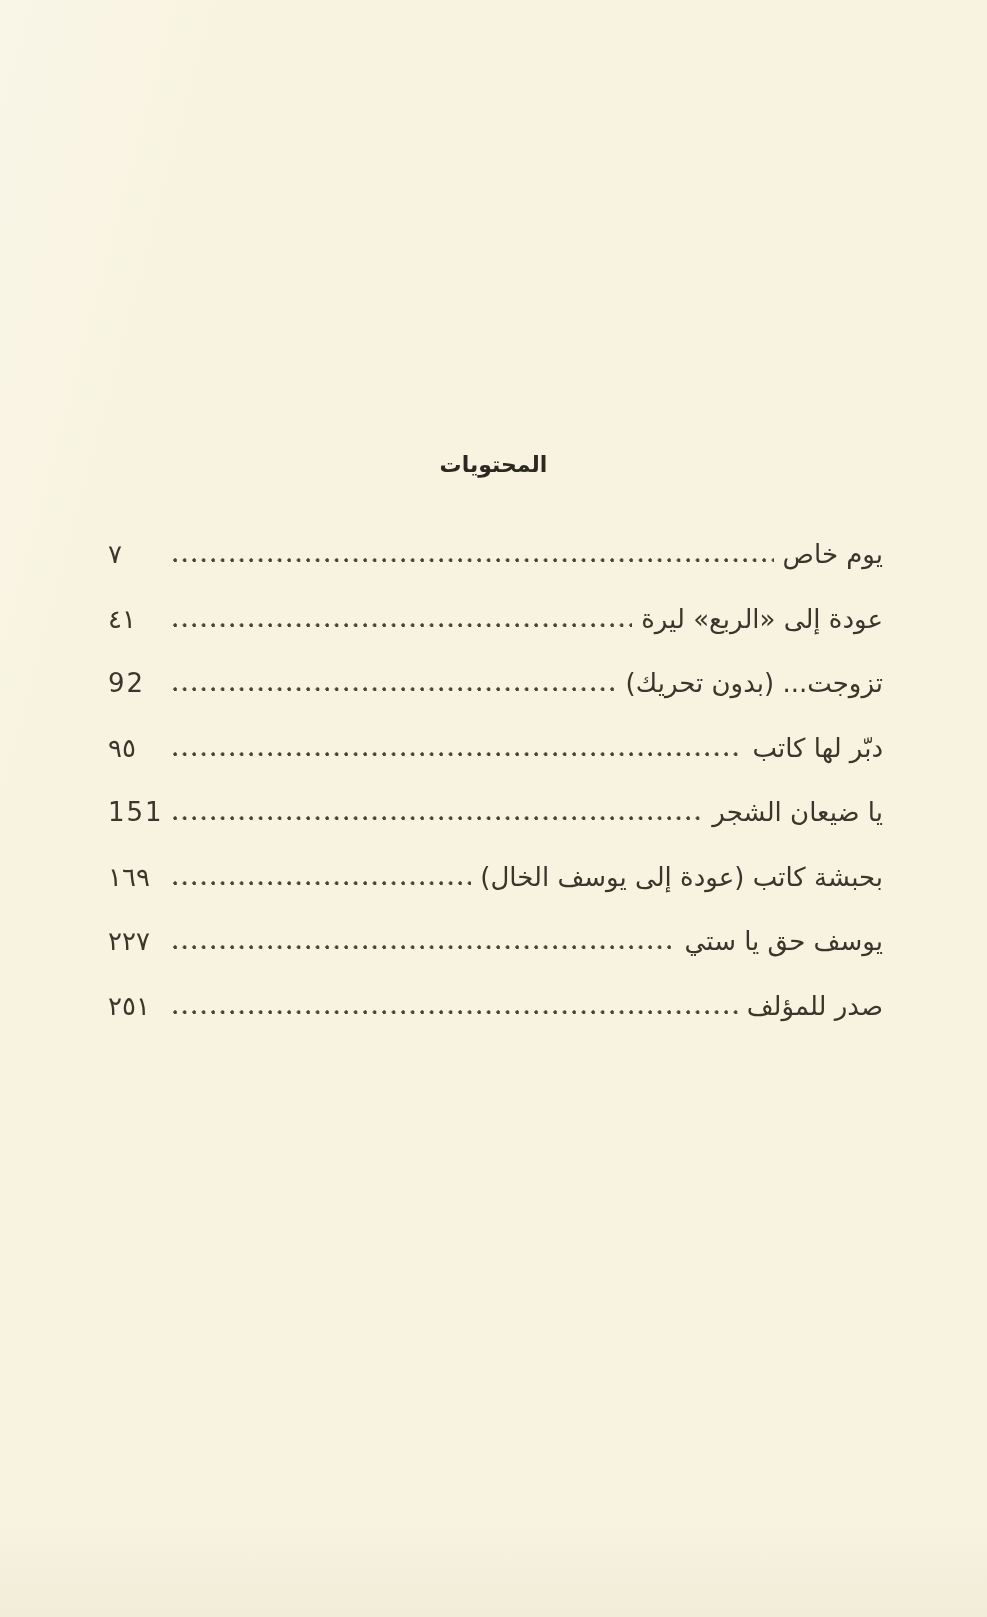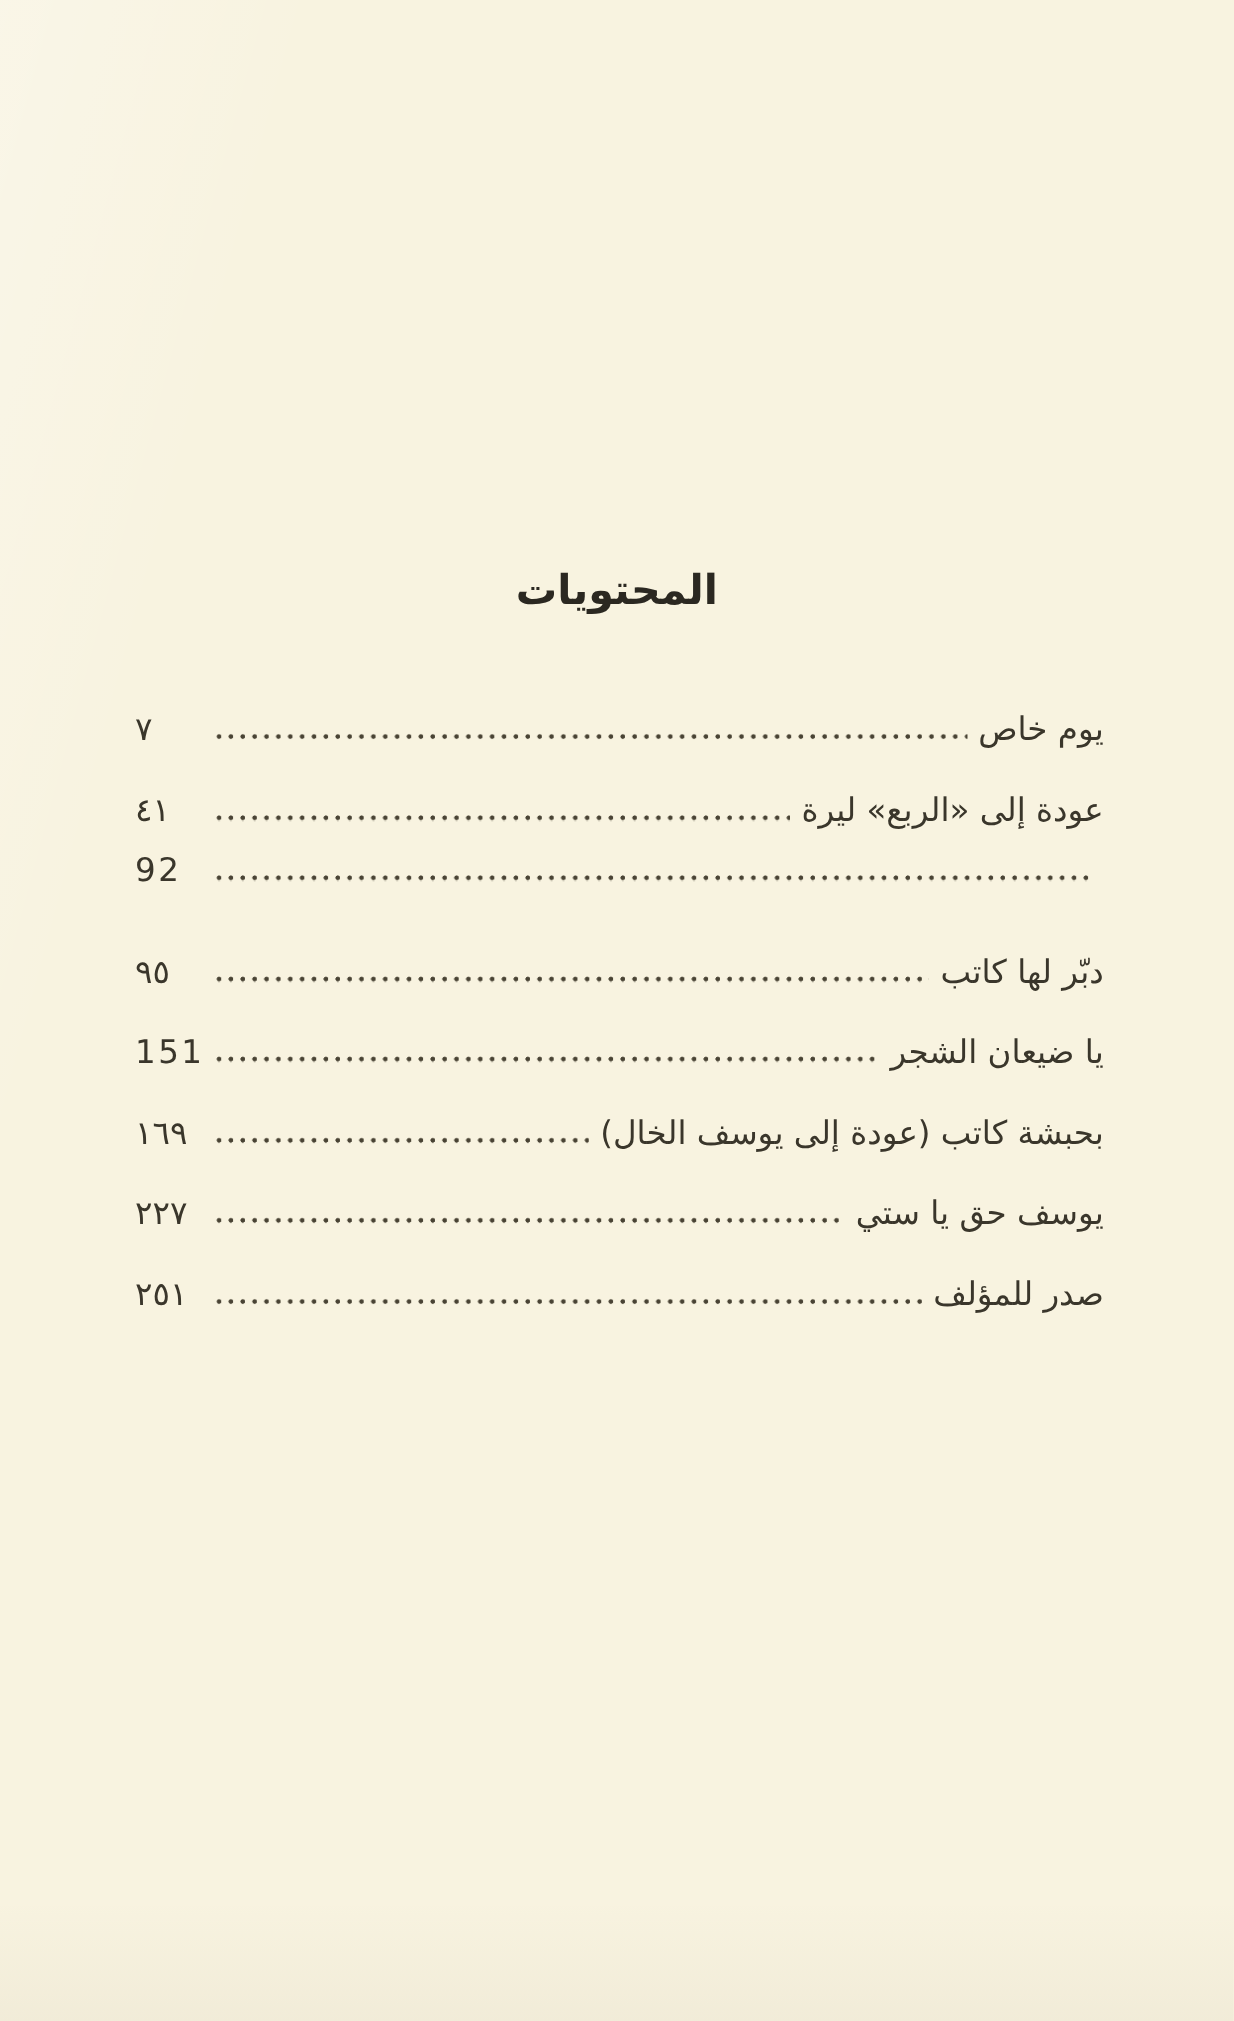--- a/index.html
+++ b/index.html
@@ -25,41 +25,40 @@
       #f8f3e0;
   }
   .content {
     position: absolute;
     inset: 0;
   }
   .page-title {
     margin: 0;
     padding-top: 452px;
     text-align: center;
-    font-size: 33px;
+    font-size: 22px;
     font-weight: bold;
     color: #2b2821;
     letter-spacing: 1px;
   }
   .toc {
     margin-top: 62px;
     padding: 0 104px 0 108px; 
   }
   .toc-row {
     display: flex;
     direction: rtl;
     align-items: baseline;
     height: 64.5px;
     font-size: 26px;
     color: #3a362b;
   }
   .chapter-title {
     white-space: nowrap;
     letter-spacing: 0.5px;
-    margin-top: 16px;
   }
   .dot-leader {
     flex: 1;
     height: 5px;
     margin: 0 9px;
     background-image: radial-gradient(circle at 2.2px 2.2px, #494334 1.65px, rgba(0,0,0,0) 2.1px);
     background-size: 9.5px 5px;
     background-repeat: repeat-x;
     background-position: 0 bottom;
     min-width: 30px;
@@ -88,20 +87,21 @@
       <span class="page-number">٧</span>
     </div>
 
     <div class="toc-row">
       <span class="chapter-title">عودة إلى «الربع» ليرة</span>
       <span class="dot-leader"></span>
       <span class="page-number">٤١</span>
     </div>
 
     <div class="toc-row">
+      <span class="chapter-title">تزوجت... (بدون تحريك)</span>
       <span class="dot-leader"></span>
       <span class="page-number">92</span>
     </div>
 
     <div class="toc-row">
       <span class="chapter-title">دبّر لها كاتب</span>
       <span class="dot-leader"></span>
       <span class="page-number">٩٥</span>
     </div>
 

